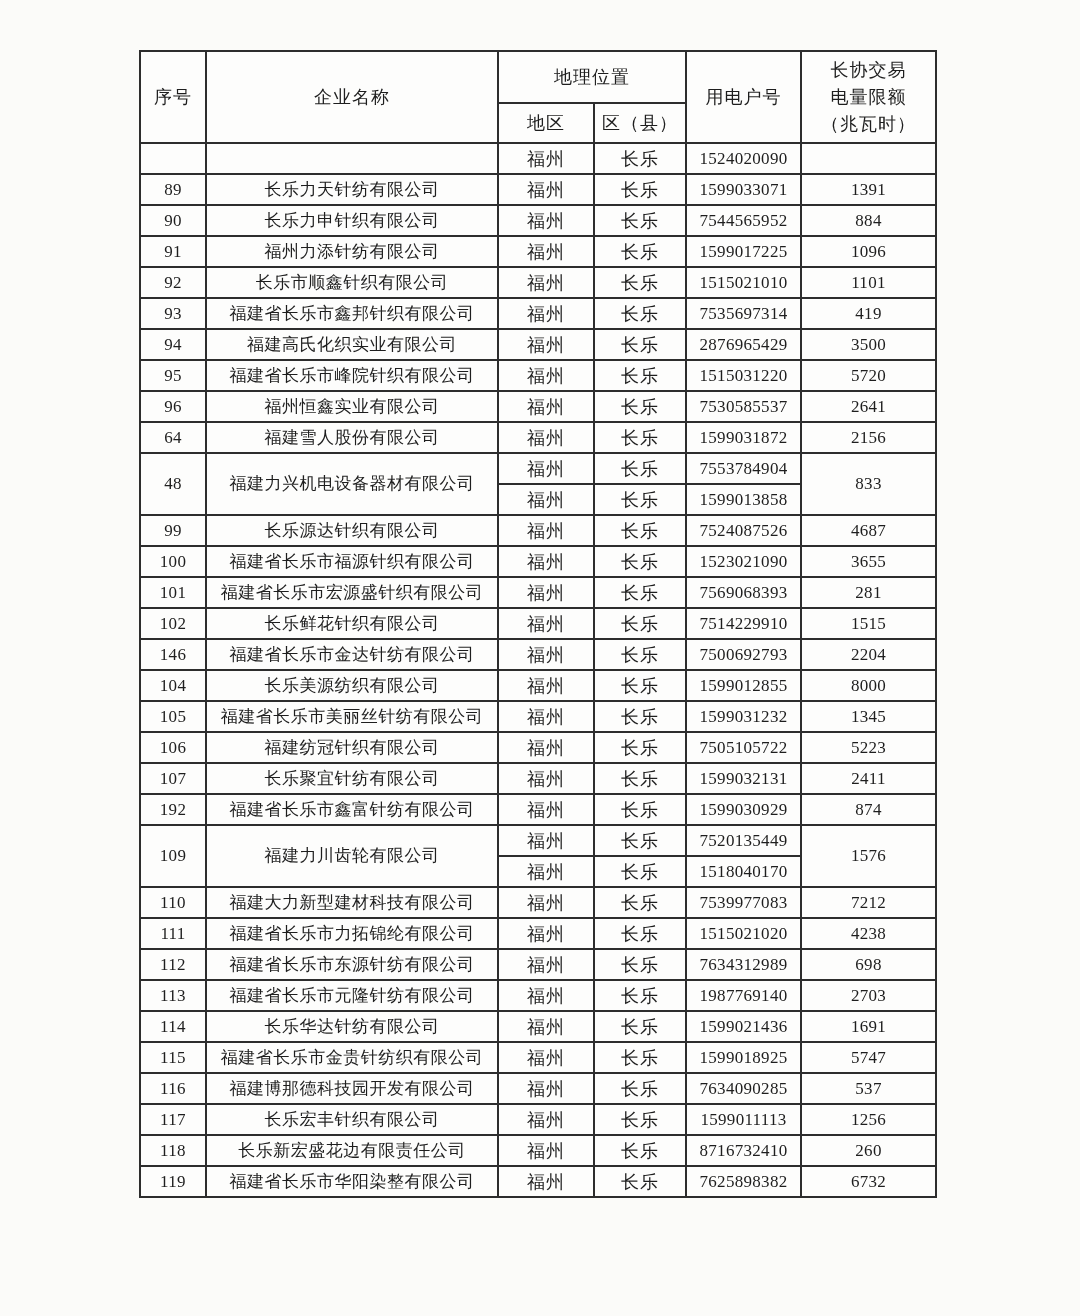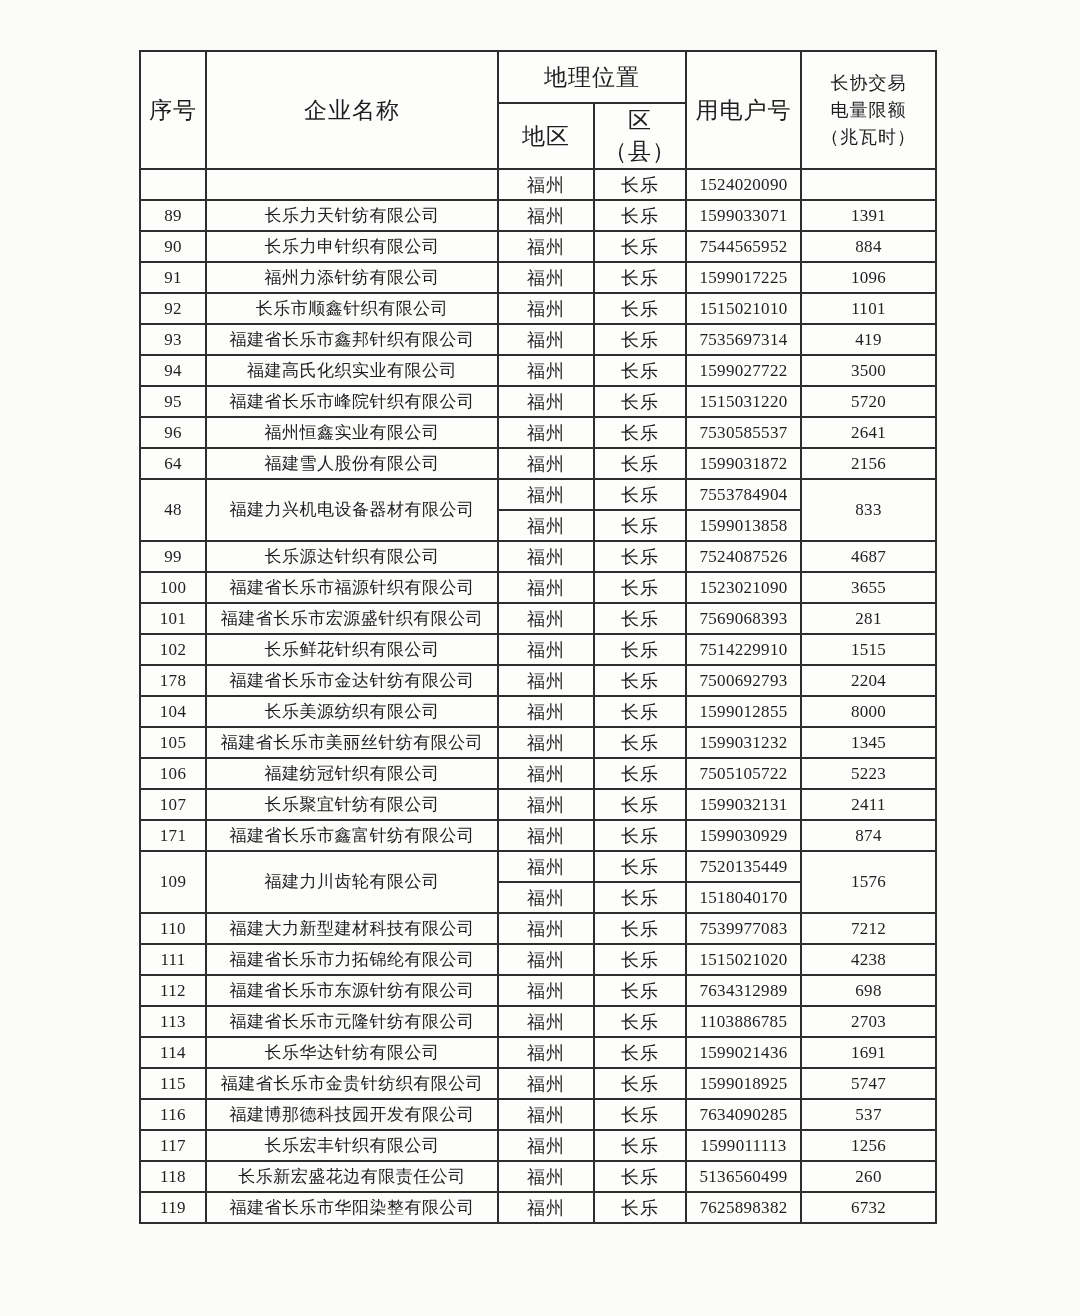--- a/index.html
+++ b/index.html
@@ -24,21 +24,21 @@
   }
   th, td {
     border: 2px solid #2d2d2d;
     text-align: center;
     vertical-align: middle;
     padding: 1px 4px;
     overflow: hidden;
   }
   thead th {
     font-weight: normal;
-    font-size: 23px;
+    font-size: 18px;
     letter-spacing: 1px;
   }
   tr.hdr-top th { height: 48px; }
   tr.hdr-sub th { height: 36px; }
   th.limit-hdr {
     white-space: pre-line;
     line-height: 27px;
     font-size: 18px;
     padding: 2px 16px;
   }
@@ -138,21 +138,21 @@
           <td class="region-cell">福州</td>
           <td class="county-cell">长乐</td>
           <td class="account-number-cell">7535697314</td>
           <td class="limit-value-cell">419</td>
         </tr>
         <tr>
           <td class="row-number-cell">94</td>
           <td class="company-name-cell">福建高氏化织实业有限公司</td>
           <td class="region-cell">福州</td>
           <td class="county-cell">长乐</td>
-          <td class="account-number-cell">1599027722</td>
+          <td class="account-number-cell">2876965429</td>
           <td class="limit-value-cell">3500</td>
         </tr>
         <tr>
           <td class="row-number-cell">95</td>
           <td class="company-name-cell">福建省长乐市峰院针织有限公司</td>
           <td class="region-cell">福州</td>
           <td class="county-cell">长乐</td>
           <td class="account-number-cell">1515031220</td>
           <td class="limit-value-cell">5720</td>
         </tr>
@@ -211,21 +211,21 @@
         </tr>
         <tr>
           <td class="row-number-cell">102</td>
           <td class="company-name-cell">长乐鲜花针织有限公司</td>
           <td class="region-cell">福州</td>
           <td class="county-cell">长乐</td>
           <td class="account-number-cell">7514229910</td>
           <td class="limit-value-cell">1515</td>
         </tr>
         <tr>
-          <td class="row-number-cell">178</td>
+          <td class="row-number-cell">146</td>
           <td class="company-name-cell">福建省长乐市金达针纺有限公司</td>
           <td class="region-cell">福州</td>
           <td class="county-cell">长乐</td>
           <td class="account-number-cell">7500692793</td>
           <td class="limit-value-cell">2204</td>
         </tr>
         <tr>
           <td class="row-number-cell">104</td>
           <td class="company-name-cell">长乐美源纺织有限公司</td>
           <td class="region-cell">福州</td>
@@ -251,21 +251,21 @@
         </tr>
         <tr>
           <td class="row-number-cell">107</td>
           <td class="company-name-cell">长乐聚宜针纺有限公司</td>
           <td class="region-cell">福州</td>
           <td class="county-cell">长乐</td>
           <td class="account-number-cell">1599032131</td>
           <td class="limit-value-cell">2411</td>
         </tr>
         <tr>
-          <td class="row-number-cell">171</td>
+          <td class="row-number-cell">192</td>
           <td class="company-name-cell">福建省长乐市鑫富针纺有限公司</td>
           <td class="region-cell">福州</td>
           <td class="county-cell">长乐</td>
           <td class="account-number-cell">1599030929</td>
           <td class="limit-value-cell">874</td>
         </tr>
         <tr>
           <td class="row-number-cell" rowspan="2">109</td>
           <td class="company-name-cell" rowspan="2">福建力川齿轮有限公司</td>
           <td class="region-cell">福州</td>
@@ -300,21 +300,21 @@
           <td class="region-cell">福州</td>
           <td class="county-cell">长乐</td>
           <td class="account-number-cell">7634312989</td>
           <td class="limit-value-cell">698</td>
         </tr>
         <tr>
           <td class="row-number-cell">113</td>
           <td class="company-name-cell">福建省长乐市元隆针纺有限公司</td>
           <td class="region-cell">福州</td>
           <td class="county-cell">长乐</td>
-          <td class="account-number-cell">1103886785</td>
+          <td class="account-number-cell">1987769140</td>
           <td class="limit-value-cell">2703</td>
         </tr>
         <tr>
           <td class="row-number-cell">114</td>
           <td class="company-name-cell">长乐华达针纺有限公司</td>
           <td class="region-cell">福州</td>
           <td class="county-cell">长乐</td>
           <td class="account-number-cell">1599021436</td>
           <td class="limit-value-cell">1691</td>
         </tr>
@@ -340,21 +340,21 @@
           <td class="region-cell">福州</td>
           <td class="county-cell">长乐</td>
           <td class="account-number-cell">1599011113</td>
           <td class="limit-value-cell">1256</td>
         </tr>
         <tr>
           <td class="row-number-cell">118</td>
           <td class="company-name-cell">长乐新宏盛花边有限责任公司</td>
           <td class="region-cell">福州</td>
           <td class="county-cell">长乐</td>
-          <td class="account-number-cell">5136560499</td>
+          <td class="account-number-cell">8716732410</td>
           <td class="limit-value-cell">260</td>
         </tr>
         <tr>
           <td class="row-number-cell">119</td>
           <td class="company-name-cell">福建省长乐市华阳染整有限公司</td>
           <td class="region-cell">福州</td>
           <td class="county-cell">长乐</td>
           <td class="account-number-cell">7625898382</td>
           <td class="limit-value-cell">6732</td>
         </tr>

